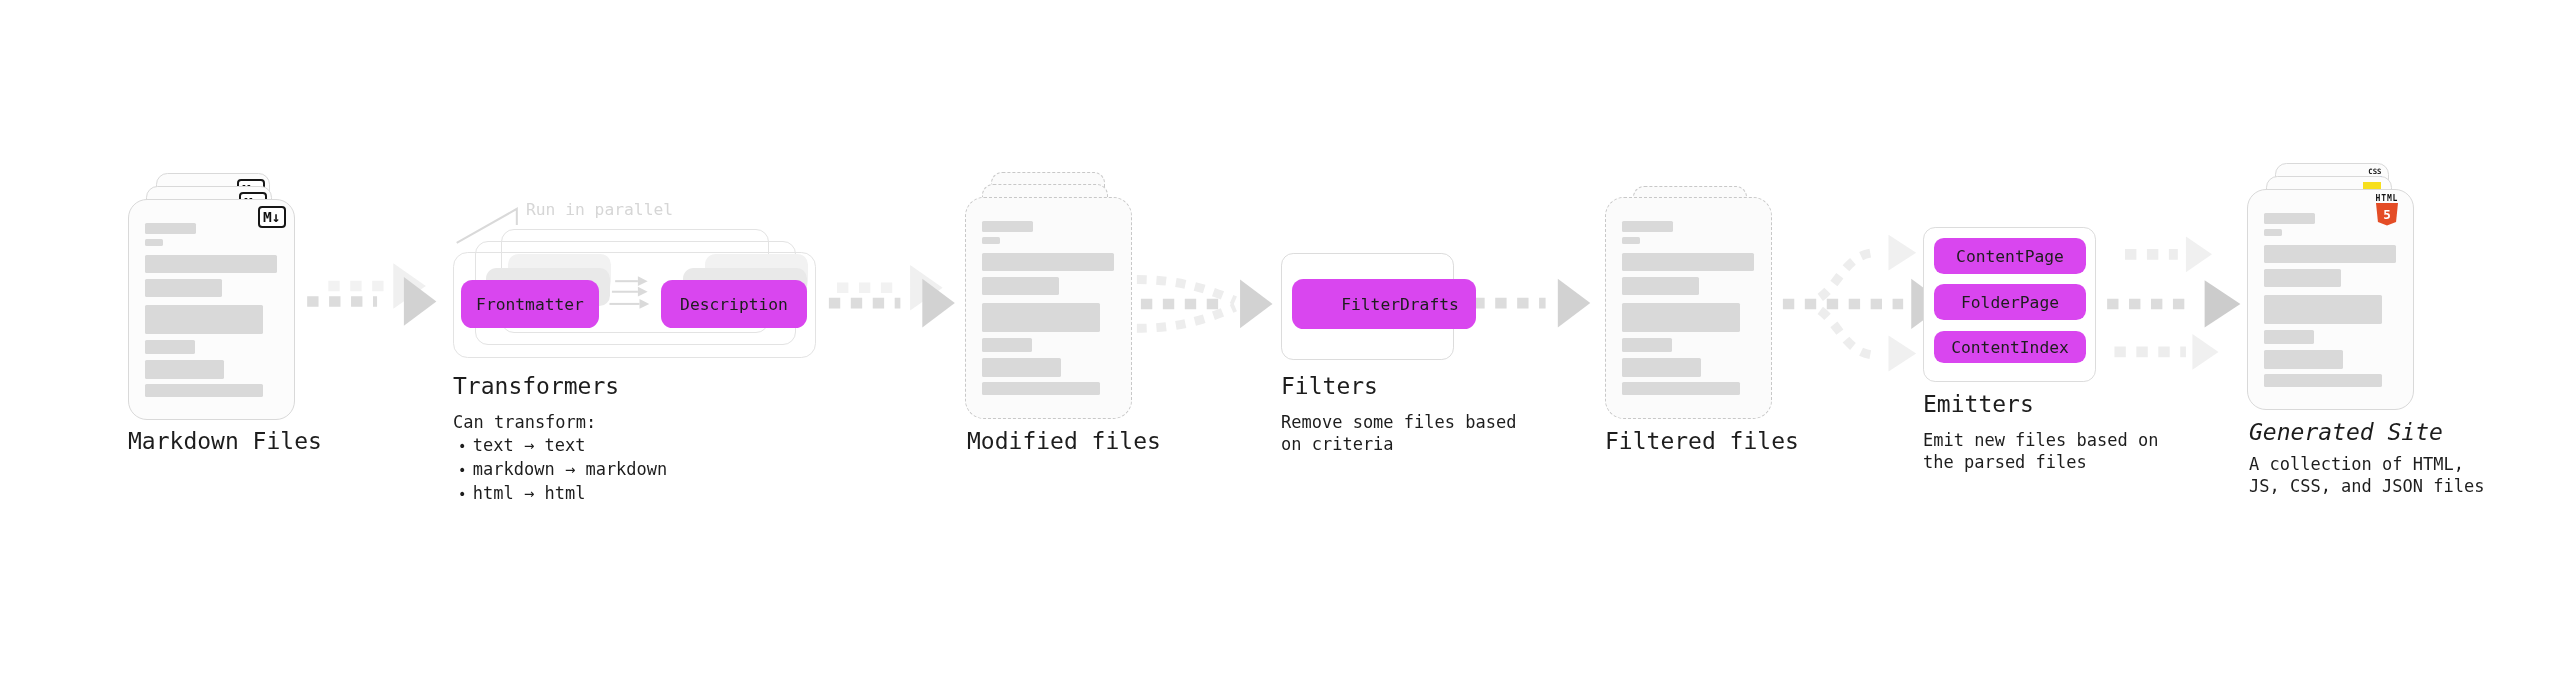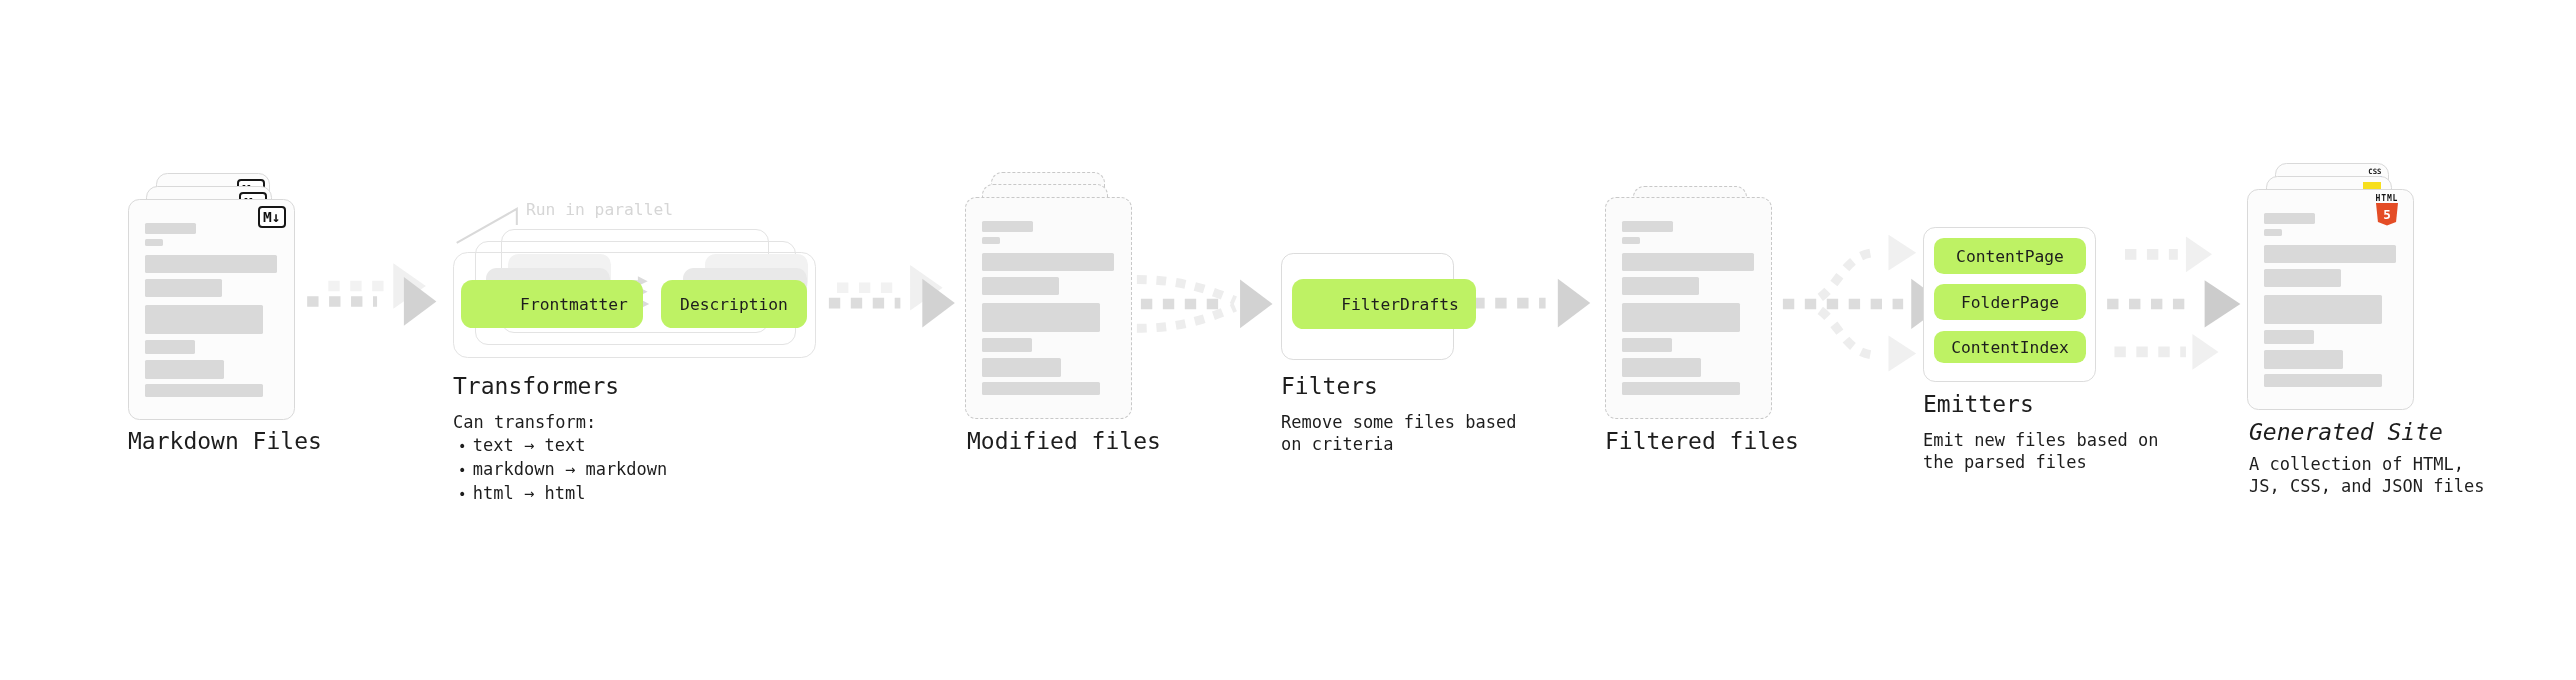--- a/index.html
+++ b/index.html
@@ -5,21 +5,21 @@
   html,body{margin:0;padding:0;background:#fff;}
   .canvas{
     position:relative;width:2576px;height:681px;background:#fff;overflow:hidden;
     font-family:"DejaVu Sans Mono","Liberation Mono",monospace;color:#1d1d1d;
   }
   svg.arrows{position:absolute;left:0;top:0;}
 
   
   .doc{position:absolute;background:#fcfcfc;border:1.6px solid #d9d9d9;border-radius:11.4px;box-sizing:border-box;}
   .doc.dashed{border:1.6px dashed #c8c8c8;background:#fbfbfb;}
-  .doc.front{width:167px;height:221px;}
+  .doc.front{width:167px;height:221px;border-radius:19px;}
   .bars{position:absolute;left:16.3px;top:23px;}
   .bar{background:#d9d9d9;border-radius:1.6px;}
   .b1{width:51px;height:10.6px;margin-bottom:5.7px;}
   .b2{width:18px;height:6.5px;margin-bottom:9px;}
   .b3{width:132px;height:18px;margin-bottom:6.5px;}
   .b4{width:77px;height:18px;margin-bottom:8.1px;}
   .b5{width:118px;height:28.4px;margin-bottom:6.5px;}
   .b6{width:50px;height:14px;margin-bottom:5.7px;}
   .b7{width:79px;height:18.7px;margin-bottom:5.7px;}
   .b8{width:118px;height:12.2px;}
@@ -31,21 +31,21 @@
   .html5{position:absolute;right:8.1px;top:4.1px;width:36px;text-align:center;}
   .html-label{font-size:8.1px;font-weight:bold;letter-spacing:0.8px;color:#111;line-height:9px;}
   .js-badge{position:absolute;right:9.8px;top:4.9px;width:18px;height:14.6px;background:#f7df1e;}
   .css-badge{position:absolute;right:6.5px;top:4.1px;width:16.3px;text-align:right;}
   .css-text{font-size:7.3px;font-weight:bold;color:#111;line-height:7.3px;}
   .css-bar{height:2.4px;background:#2965f1;margin-top:0.8px;width:16.3px;}
 
   
   .tframe{position:absolute;border:1.6px solid #e3e3e3;border-radius:13px;background:transparent;box-sizing:border-box;}
   .wframe{position:absolute;border:1.6px solid #dcdcdc;border-radius:12.2px;background:#fff;box-sizing:border-box;}
-  .chip{position:absolute;background:#bef264;border-radius:11.4px;display:flex;align-items:center;
+  .chip{position:absolute;background:#d946ef;border-radius:11.4px;display:flex;align-items:center;
     justify-content:center;font-size:16.3px;color:#1d1d1d;}
   .chip.small{border-radius:9.8px;font-size:16.3px;}
   .ghost1{position:absolute;background:#e9e9e9;border-radius:10.6px;}
   .ghost2{position:absolute;background:#f2f2f2;border-radius:10.6px;}
 
   
   .title{position:absolute;font-size:23px;line-height:28px;color:#1d1d1d;white-space:nowrap;}
   .subtitle{position:absolute;font-size:17px;line-height:22px;color:#1d1d1d;white-space:pre-line;}
   .note{position:absolute;font-size:16.3px;color:#d6d6d6;white-space:nowrap;}
   .desc-block{position:absolute;font-size:17px;line-height:23px;color:#1d1d1d;}
@@ -118,21 +118,21 @@
       <line x1="750" y1="374" x2="787" y2="374" class="thin"></line>
         <polygon points="799,374 787,368 787,380" class="thinhead"></polygon>
     </g>
   </svg>
 
   <div class="tframe" style="left:501px;top:229px;width:268px;height:104px;"></div>
   <div class="tframe" style="left:475px;top:241px;width:321px;height:104px;"></div>
   <div class="tframe" style="left:453px;top:252px;width:363px;height:106px;border-radius:14.6px;"></div>
   <div class="ghost2" style="left:508px;top:254px;width:103px;height:38px;"></div>
   <div class="ghost1" style="left:486px;top:268px;width:124px;height:38px;"></div>
-  <div class="chip" style="left:461px;top:280px;width:138px;height:48px;padding-left:44px;">
+  <div class="chip" style="left:461px;top:280px;width:138px;height:48px;">
     <span>Frontmatter</span>
   </div>
   <div class="ghost2" style="left:705px;top:254px;width:103px;height:38px;"></div>
   <div class="ghost1" style="left:683px;top:268px;width:124px;height:38px;"></div>
   <div class="chip" style="left:661px;top:280px;width:146px;height:48px;">
     <span>Description</span>
   </div>
   <div class="note" style="left:526px;top:200px;">Run in parallel</div>
 
   <div class="wframe" style="left:1281px;top:253px;width:173px;height:107px;"></div>

